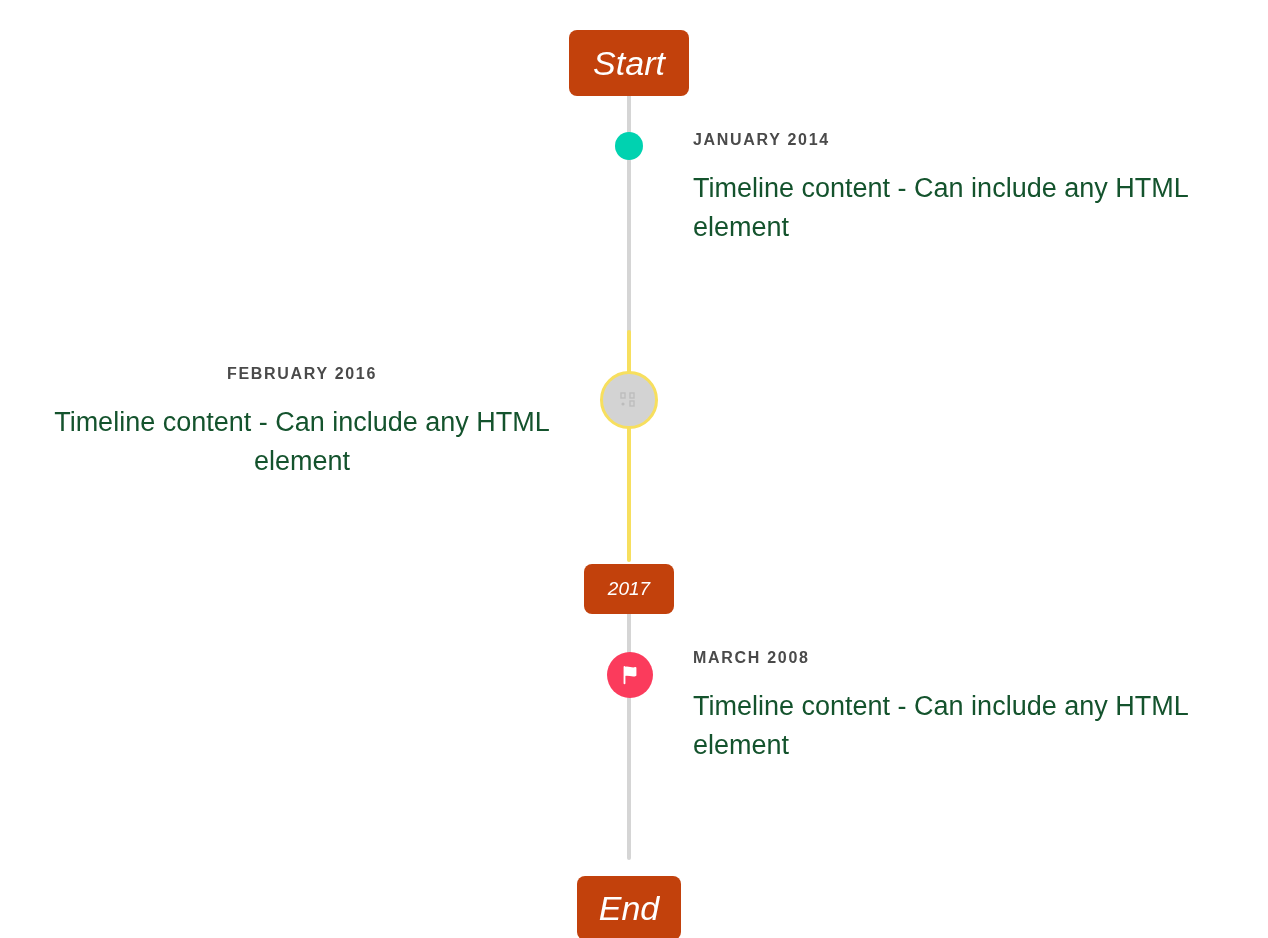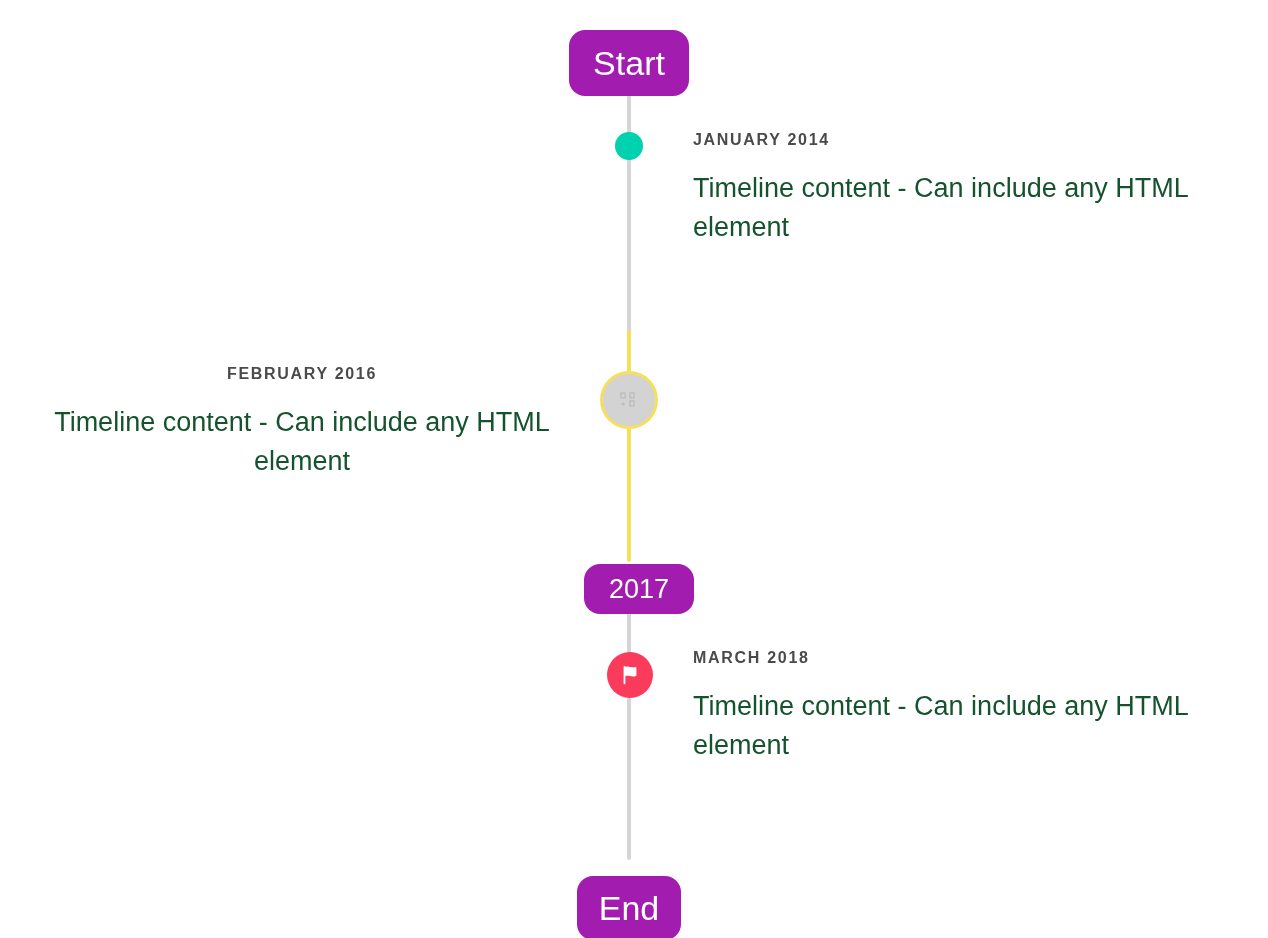--- a/index.html
+++ b/index.html
@@ -29,38 +29,39 @@
     width: 4px;
     border-radius: 2px;
   }
   .rail-gray-a { top: 92px;  height: 242px; background: #d5d5d5; }
   .rail-yellow { top: 330px; height: 232px; background: #f7df5e; }
   .rail-gray-b { top: 612px; height: 248px; background: #d5d5d5; }
 
   
   .cap {
     position: absolute;
-    background: #a21caf;
+    background: #c2410c;
     color: #ffffff;
-    border-radius: 16px;
+    border-radius: 8px;
     display: flex;
     align-items: center;
     justify-content: center;
     box-sizing: border-box;
     user-select: none;
+    font-style: italic;
   }
   .cap-start {
     left: 569px; top: 30px;
     width: 120px; height: 66px;
     font-size: 34px;
   }
   .cap-mid {
     left: 584px; top: 564px;
-    width: 110px; height: 50px;
-    font-size: 27px;
+    width: 90px; height: 50px;
+    font-size: 19px;
   }
   .cap-end {
     left: 577px; top: 876px;
     width: 104px; height: 64px;
     font-size: 34px;
   }
 
   
   .marker {
     position: absolute;
@@ -153,19 +154,19 @@
   </div>
 
   <div class="cap cap-mid">2017</div>
 
   <div class="marker marker-flag">
     <svg class="flag-glyph" viewBox="0 0 24 24">
       <path d="M6 3.2 L6 21 M6 4.2 C10 2.2 14 6.2 18 4.2 L18 12.2 C14 14.2 10 10.2 6 12.2 Z" fill="#ffffff" stroke="#ffffff" stroke-width="2" stroke-linejoin="round" stroke-linecap="round"></path>
     </svg>
   </div>
   <div class="entry entry-right entry-mar">
-    <div class="entry-date">MARCH 2018</div>
+    <div class="entry-date">MARCH 2008</div>
     <div class="entry-body">Timeline content - Can include any HTML element</div>
   </div>
 
   <div class="cap cap-end">End</div>
 
 </div>
 
 </body></html>

